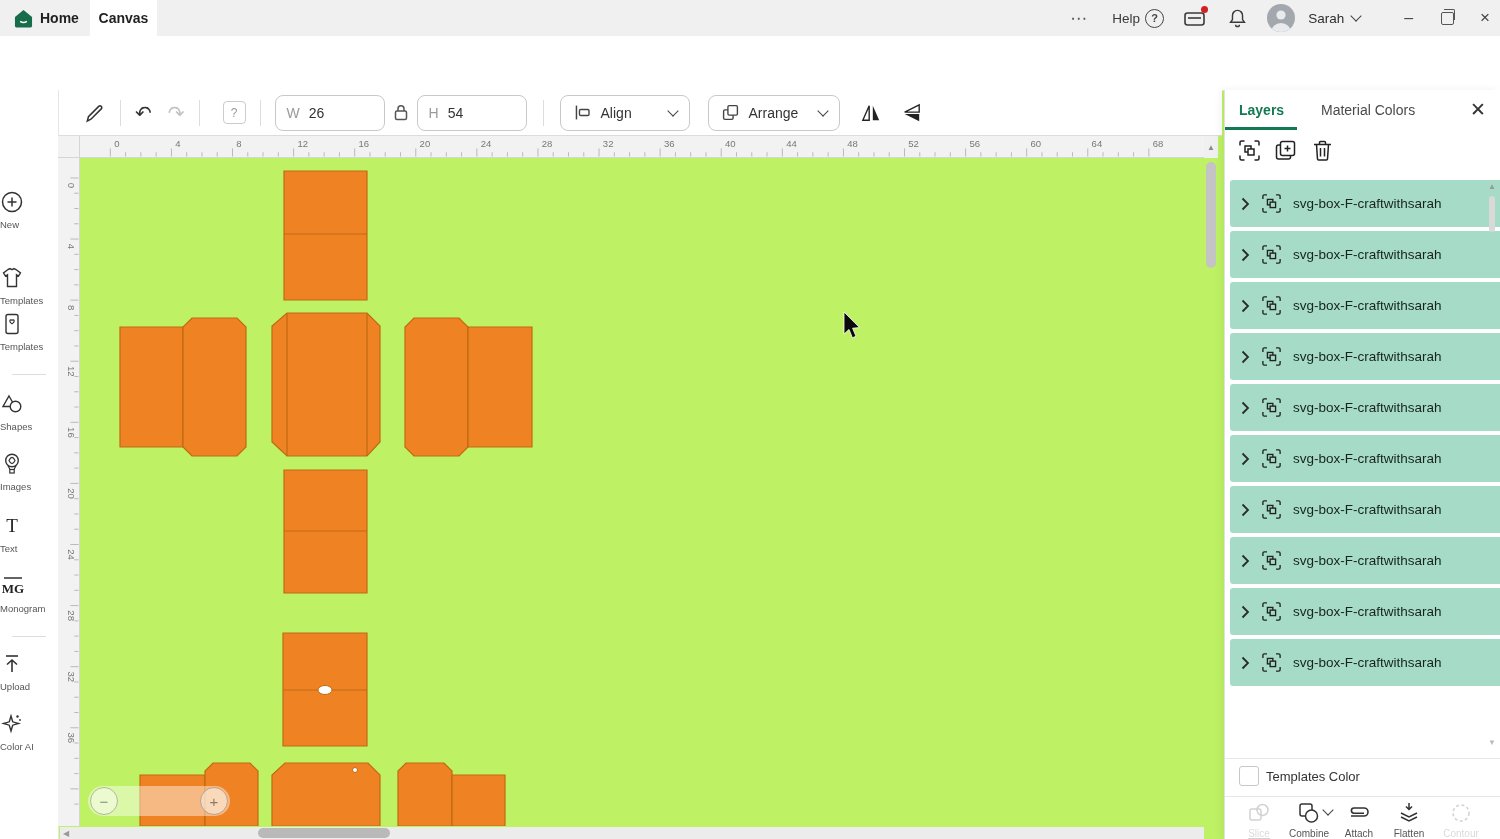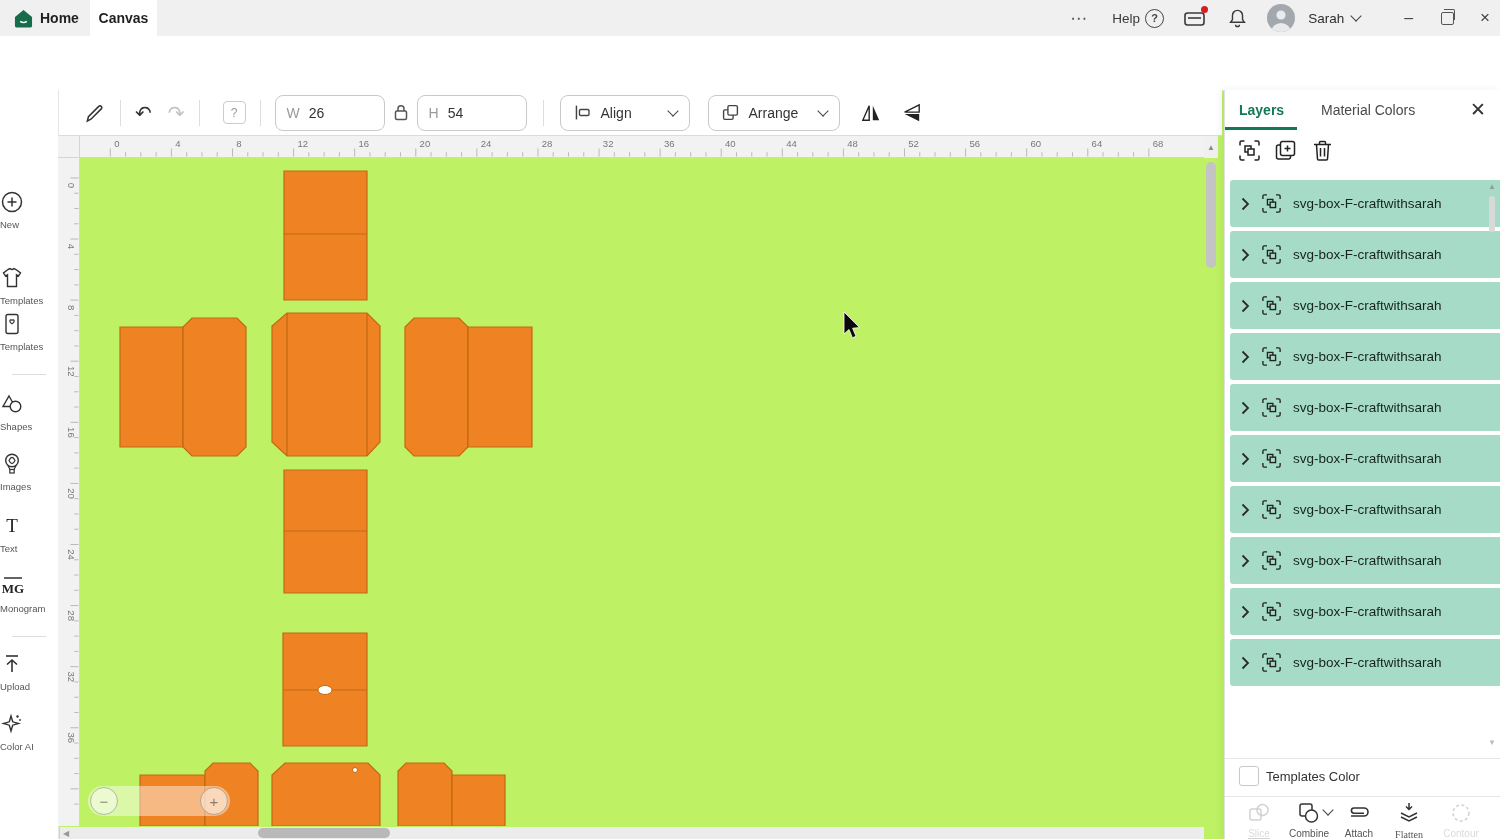--- a/index.html
+++ b/index.html
@@ -667,21 +667,21 @@
         <span class="chev combine-caret" style="right:-12px;"></span>
       </span>
       <span class="alabel">Combine</span>
     </div>
     <div class="panel-action" style="left:106px;">
       <svg class="inline-svg" width="24" height="22" viewBox="0 0 24 22" fill="none" stroke="#333" stroke-width="1.6">
         <path d="M4,14 h13 a4,4 0 0 0 0,-8 h-10 a2.6,2.6 0 0 0 0,5.2 h10"></path>
       </svg>
       <span class="alabel">Attach</span>
     </div>
-    <div class="panel-action" style="left:156px;font-family:Liberation Serif, serif;">
+    <div class="panel-action" style="left:156px;">
       <svg class="inline-svg" width="22" height="22" viewBox="0 0 22 22" fill="none" stroke="#333" stroke-width="1.5">
         <path d="M11,1 V7 M8,4.5 L11,7.5 L14,4.5"></path>
         <path d="M3,11 L11,15 L19,11"></path>
           <path d="M3,15 L11,19 L19,15"></path>
       </svg>
       <span class="alabel">Flatten</span>
     </div>
     <div class="panel-action disabled" style="left:208px;">
       <svg class="inline-svg" width="22" height="22" viewBox="0 0 22 22" fill="none" stroke="#333" stroke-width="1.5">
         <circle cx="11" cy="11" r="8" stroke-dasharray="3,2.4"></circle>

